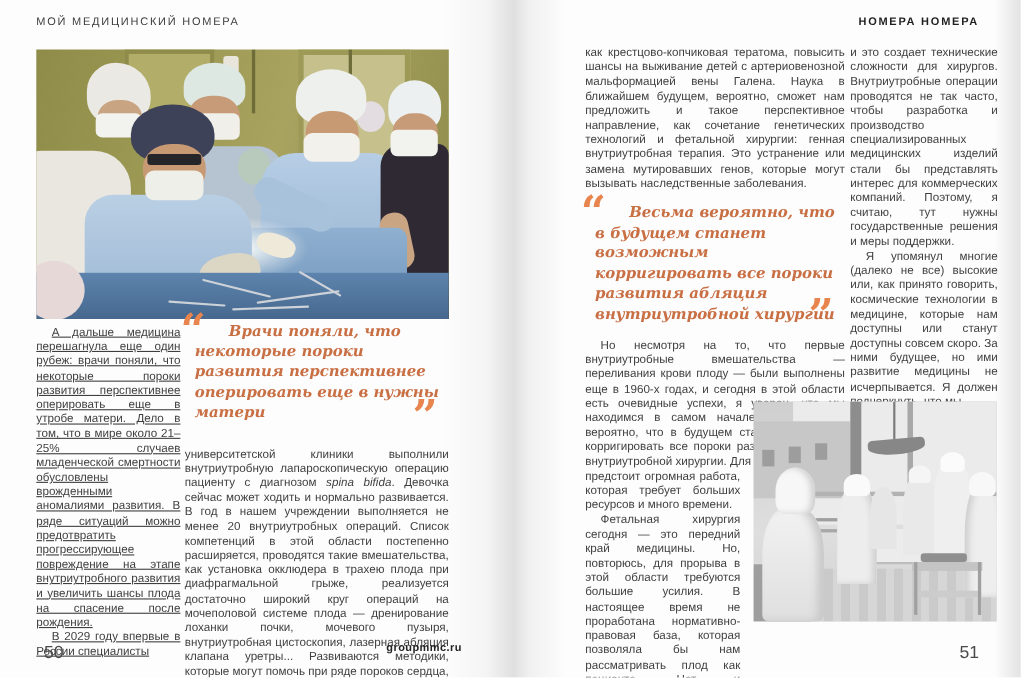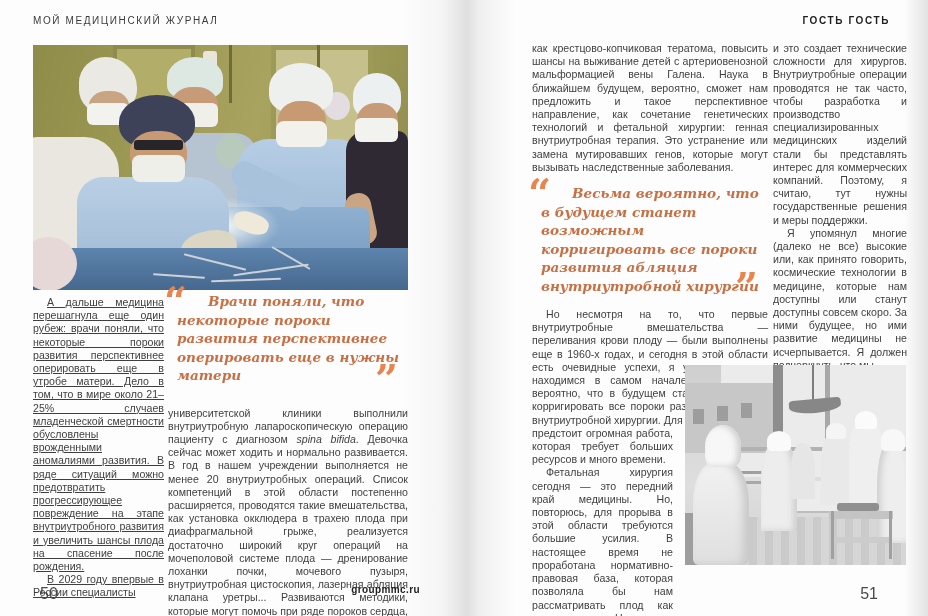--- a/index.html
+++ b/index.html
@@ -9,21 +9,21 @@
     overflow:hidden;position:relative;
   }
   .spread{position:absolute;left:0;top:0;width:928px;height:616px;background:#fdfdfd;}
 
   
   .hdr{position:absolute;top:15px;font-size:10px;letter-spacing:1.6px;white-space:nowrap;}
   .hdr-left{left:33px;color:#3c3c3c;font-weight:500;}
   .hdr-right{right:38px;color:#1f1f1f;font-weight:bold;}
   .pagenum{position:absolute;top:585px;font-size:16px;color:#4a4a4a;}
   .pn-left{left:40px;}
-  .pn-right{right:50px;text-align:right;}
+  .pn-right{right:38px;text-align:right;}
   .site{position:absolute;left:33px;width:387px;top:584px;text-align:right;
         font-size:10px;font-weight:bold;color:#222;letter-spacing:.4px;}
 
   
   .col{position:absolute;text-align:justify;font-size:10.6px;line-height:13.2px;color:#3f3f3f;}
   .col p{margin:0;}
   .col p.ind{text-indent:14px;}
   .lp-col1{left:33px;top:296px;width:131px;text-decoration:underline;}
   .lp-col2{left:168px;top:292px;width:240px;}
   .rp-col1{left:532px;top:42px;width:236px;}
@@ -133,22 +133,22 @@
   .bw-tabletop{left:144px;top:146px;width:64px;height:8px;background:#c4c4c4;}
   .bw-shelf{left:148px;top:172px;width:56px;height:6px;background:#cccccc;}
   .bw-legA{left:146px;top:146px;width:3px;height:48px;background:#a0a0a0;}
   .bw-legB{left:204px;top:146px;width:3px;height:48px;background:#a0a0a0;}
 </style>
 </head>
 <body>
 
 <div class="spread">
 
-  <div class="hdr hdr-left">МОЙ МЕДИЦИНСКИЙ ЖУРНАЛ</div>
-  <div class="hdr hdr-right">ГОСТЬ ГОСТЬ</div>
+  <div class="hdr hdr-left">МОЙ МЕДИЦИНСКИЙ НОМЕРА</div>
+  <div class="hdr hdr-right">НОМЕРА НОМЕРА</div>
 
   <div class="lp-photo">
     <div class="or-frame"></div>
     <div class="or-door"></div>
     <div class="or-pole"></div>
     <div class="or-pipe"></div>
     <div class="or-ivbag"></div>
     <div class="figA-body"></div>
     <div class="figA-head"></div>
     <div class="figA-face"></div>

